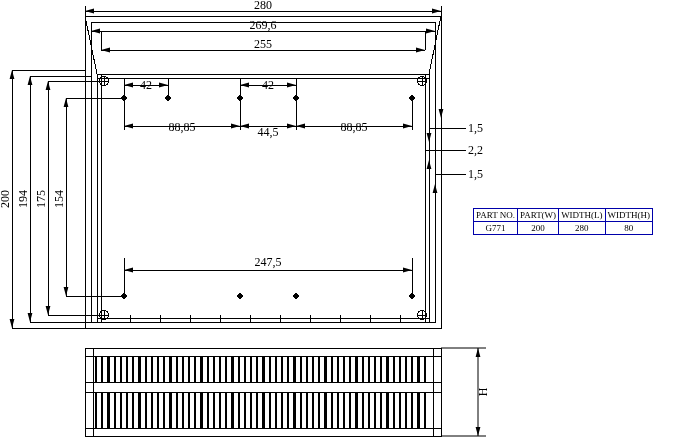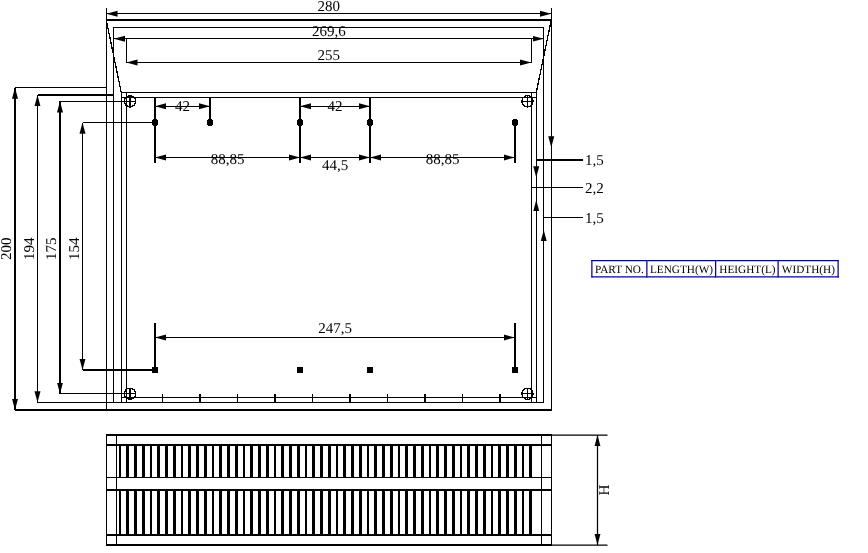--- a/index.html
+++ b/index.html
@@ -319,22 +319,28 @@
     <text class="dimtxt" x="63" y="199" text-anchor="middle" transform="rotate(-90 63 199)">154</text>
 
     <text class="dimtxt" x="487" y="392" text-anchor="middle" transform="rotate(-90 487 392)">H</text>
   </g>
 </svg>
 
 <table id="parts-table">
   <thead>
     <tr>
       <th>PART NO.</th>
-      <th>LENGTH(W)</th>
-      <th>HEIGHT(L)</th>
+      <th>PART(W)</th>
+      <th>WIDTH(L)</th>
       <th>WIDTH(H)</th>
     </tr>
   </thead>
   <tbody>
+    <tr>
+      <td class="pn">G771</td>
+      <td>200</td>
+      <td>280</td>
+      <td>80</td>
+    </tr>
   </tbody>
 </table>
 
 </div>
 
 </body></html>

